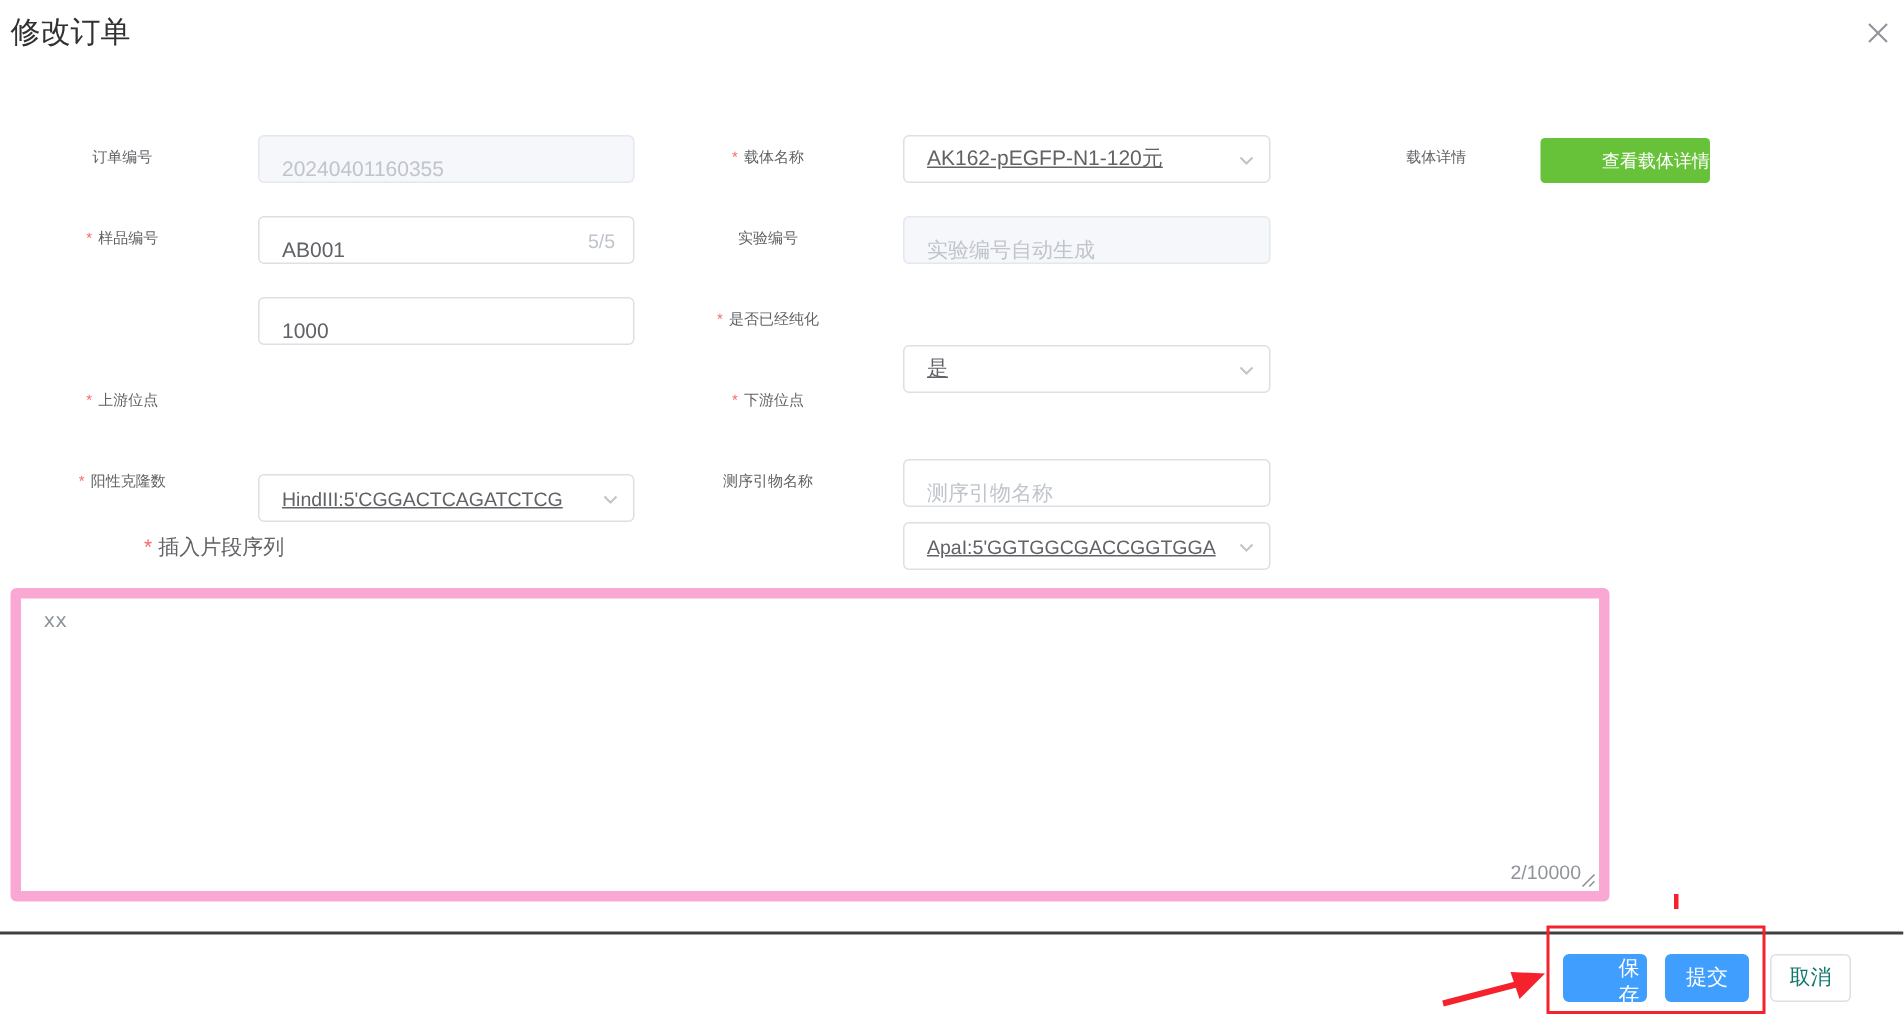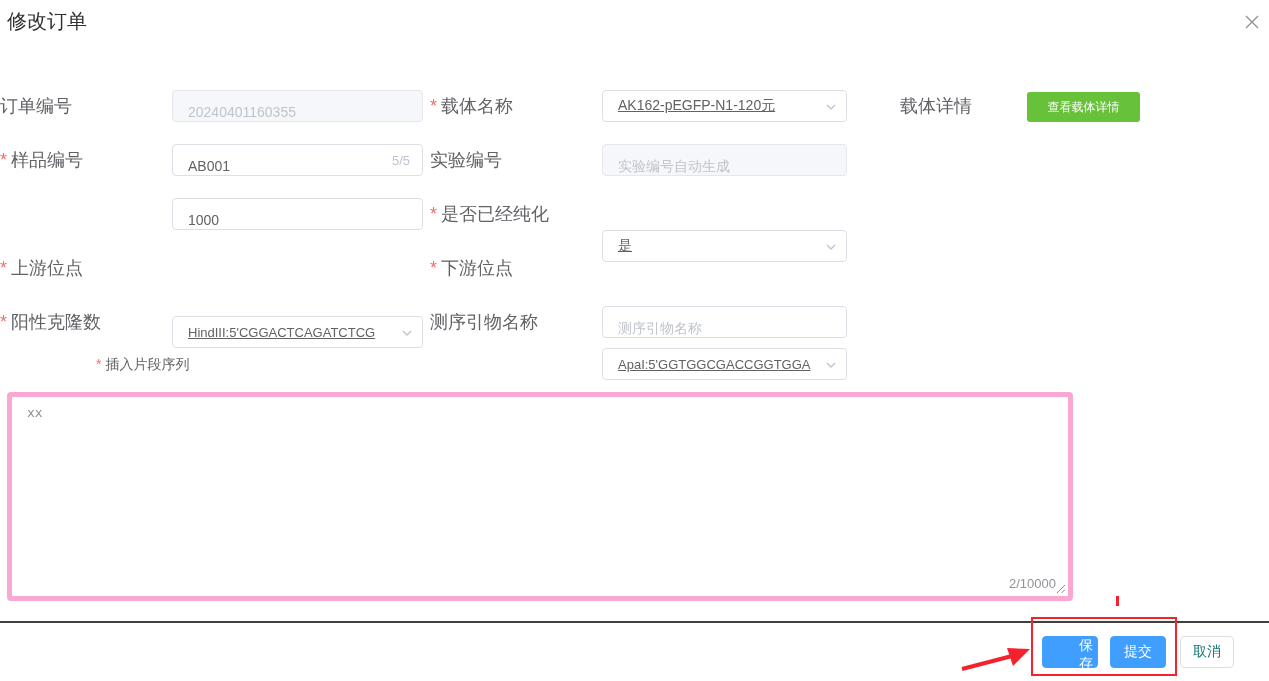--- a/index.html
+++ b/index.html
@@ -4,21 +4,21 @@
 <style>
   * { margin:0; padding:0; box-sizing:border-box; }
   html,body { width:1269px; height:681px; background:#fff; overflow:hidden; }
   body { font-family:"Liberation Sans","DejaVu Sans",sans-serif; }
   .screen { position:relative; width:1269px; height:681px; background:#fff; }
 
   .dlg-title { position:absolute; left:7px; top:8px; font-size:20px; color:#303133; font-weight:500; }
   .close-btn { position:absolute; left:1238px; top:8px; width:28px; height:28px; cursor:pointer;
                display:flex; align-items:center; justify-content:center; background:none; border:none; }
 
-  .lbl { position:absolute; height:32px; line-height:32px; font-size:18px; color:#606266; text-align:left; white-space:nowrap; }
+  .lbl { position:absolute; height:32px; line-height:32px; font-size:10px; color:#606266; text-align:center; white-space:nowrap; }
   .req { color:#f56c6c; margin-right:4px; }
 
   .ctrl { position:absolute; height:32px; background:#fff; border:1px solid #dcdfe6; border-radius:4px;
           font-size:14px; color:#606266; display:flex; align-items:center; }
   .ctrl.disabled { background:#f5f7fa; border-color:#e4e7ed; color:#c0c4cc; }
   .ctrl input { border:none; outline:none; background:transparent; width:100%; height:30px;
                 padding:0 15px; font:inherit; color:inherit;margin-top:12px; }
   .ctrl input::placeholder { color:#c0c4cc; }
   .col1 { left:172px; width:251px; }
   .col2 { left:602px; width:245px; }
@@ -35,25 +35,25 @@
 
   .number-ctrl { justify-content:center; position:relative; }
   .number-ctrl .num-val { width:100%; text-align:center; font-size:14px; color:#606266; }
   .spinner { position:absolute; right:0; top:0; width:32px; height:30px; border-left:1px solid #dcdfe6;
              display:flex; flex-direction:column; border-radius:0 4px 4px 0; overflow:hidden; }
   .spin-btn { flex:1; display:flex; align-items:center; justify-content:center; background:#fff; cursor:pointer; }
   .spin-btn.up { border-bottom:1px solid #dcdfe6; }
 
   .detail-lbl { left:900px; width:115px; }
   .green-btn { position:absolute; left:1027px; top:92px; width:113px; height:30px; background:#67c23a;
-               color:#fff; font-size:12px; border:none; border-radius:3px; cursor:pointer; }
+               color:#fff; font-size:12px; border:none; border-radius:3px; cursor:pointer;text-align:right; }
 
   .seq-lbl { position:absolute; left:48px; top:356px; font-size:14px; color:#606266;margin-left:48px; }
   .seq-box { position:absolute; left:7px; top:392px; width:1066px; height:209px;
-             border:5px solid #f9a8d4; border-radius:4px; background:#fff; }
+             border:7px solid #f9a8d4; border-radius:4px; background:#fff; }
   .seq-box textarea { width:100%; height:100%; border:none; outline:none; resize:none; background:transparent;
              padding:8px 15px; font-family:"DejaVu Sans Mono",monospace; font-size:13px; color:#8b919a; }
   .seq-counter { position:absolute; right:12px; bottom:5px; font-size:13px; color:#909399; background:#fff; }
   .resize-handle { position:absolute; right:2px; bottom:2px; cursor:nwse-resize; }
 
   .footer-line { position:absolute; left:0; top:621px; width:1269px; height:2px; background:#404040; }
   .btn { position:absolute; top:636px; height:32px; border-radius:4px; font-size:14px; cursor:pointer; }
   .btn-primary { background:#409eff; border:1px solid #409eff; color:#fff; }
   .btn-save { left:1042px; width:56px;padding-left:32px; }
   .btn-submit { left:1110px; width:56px; }

